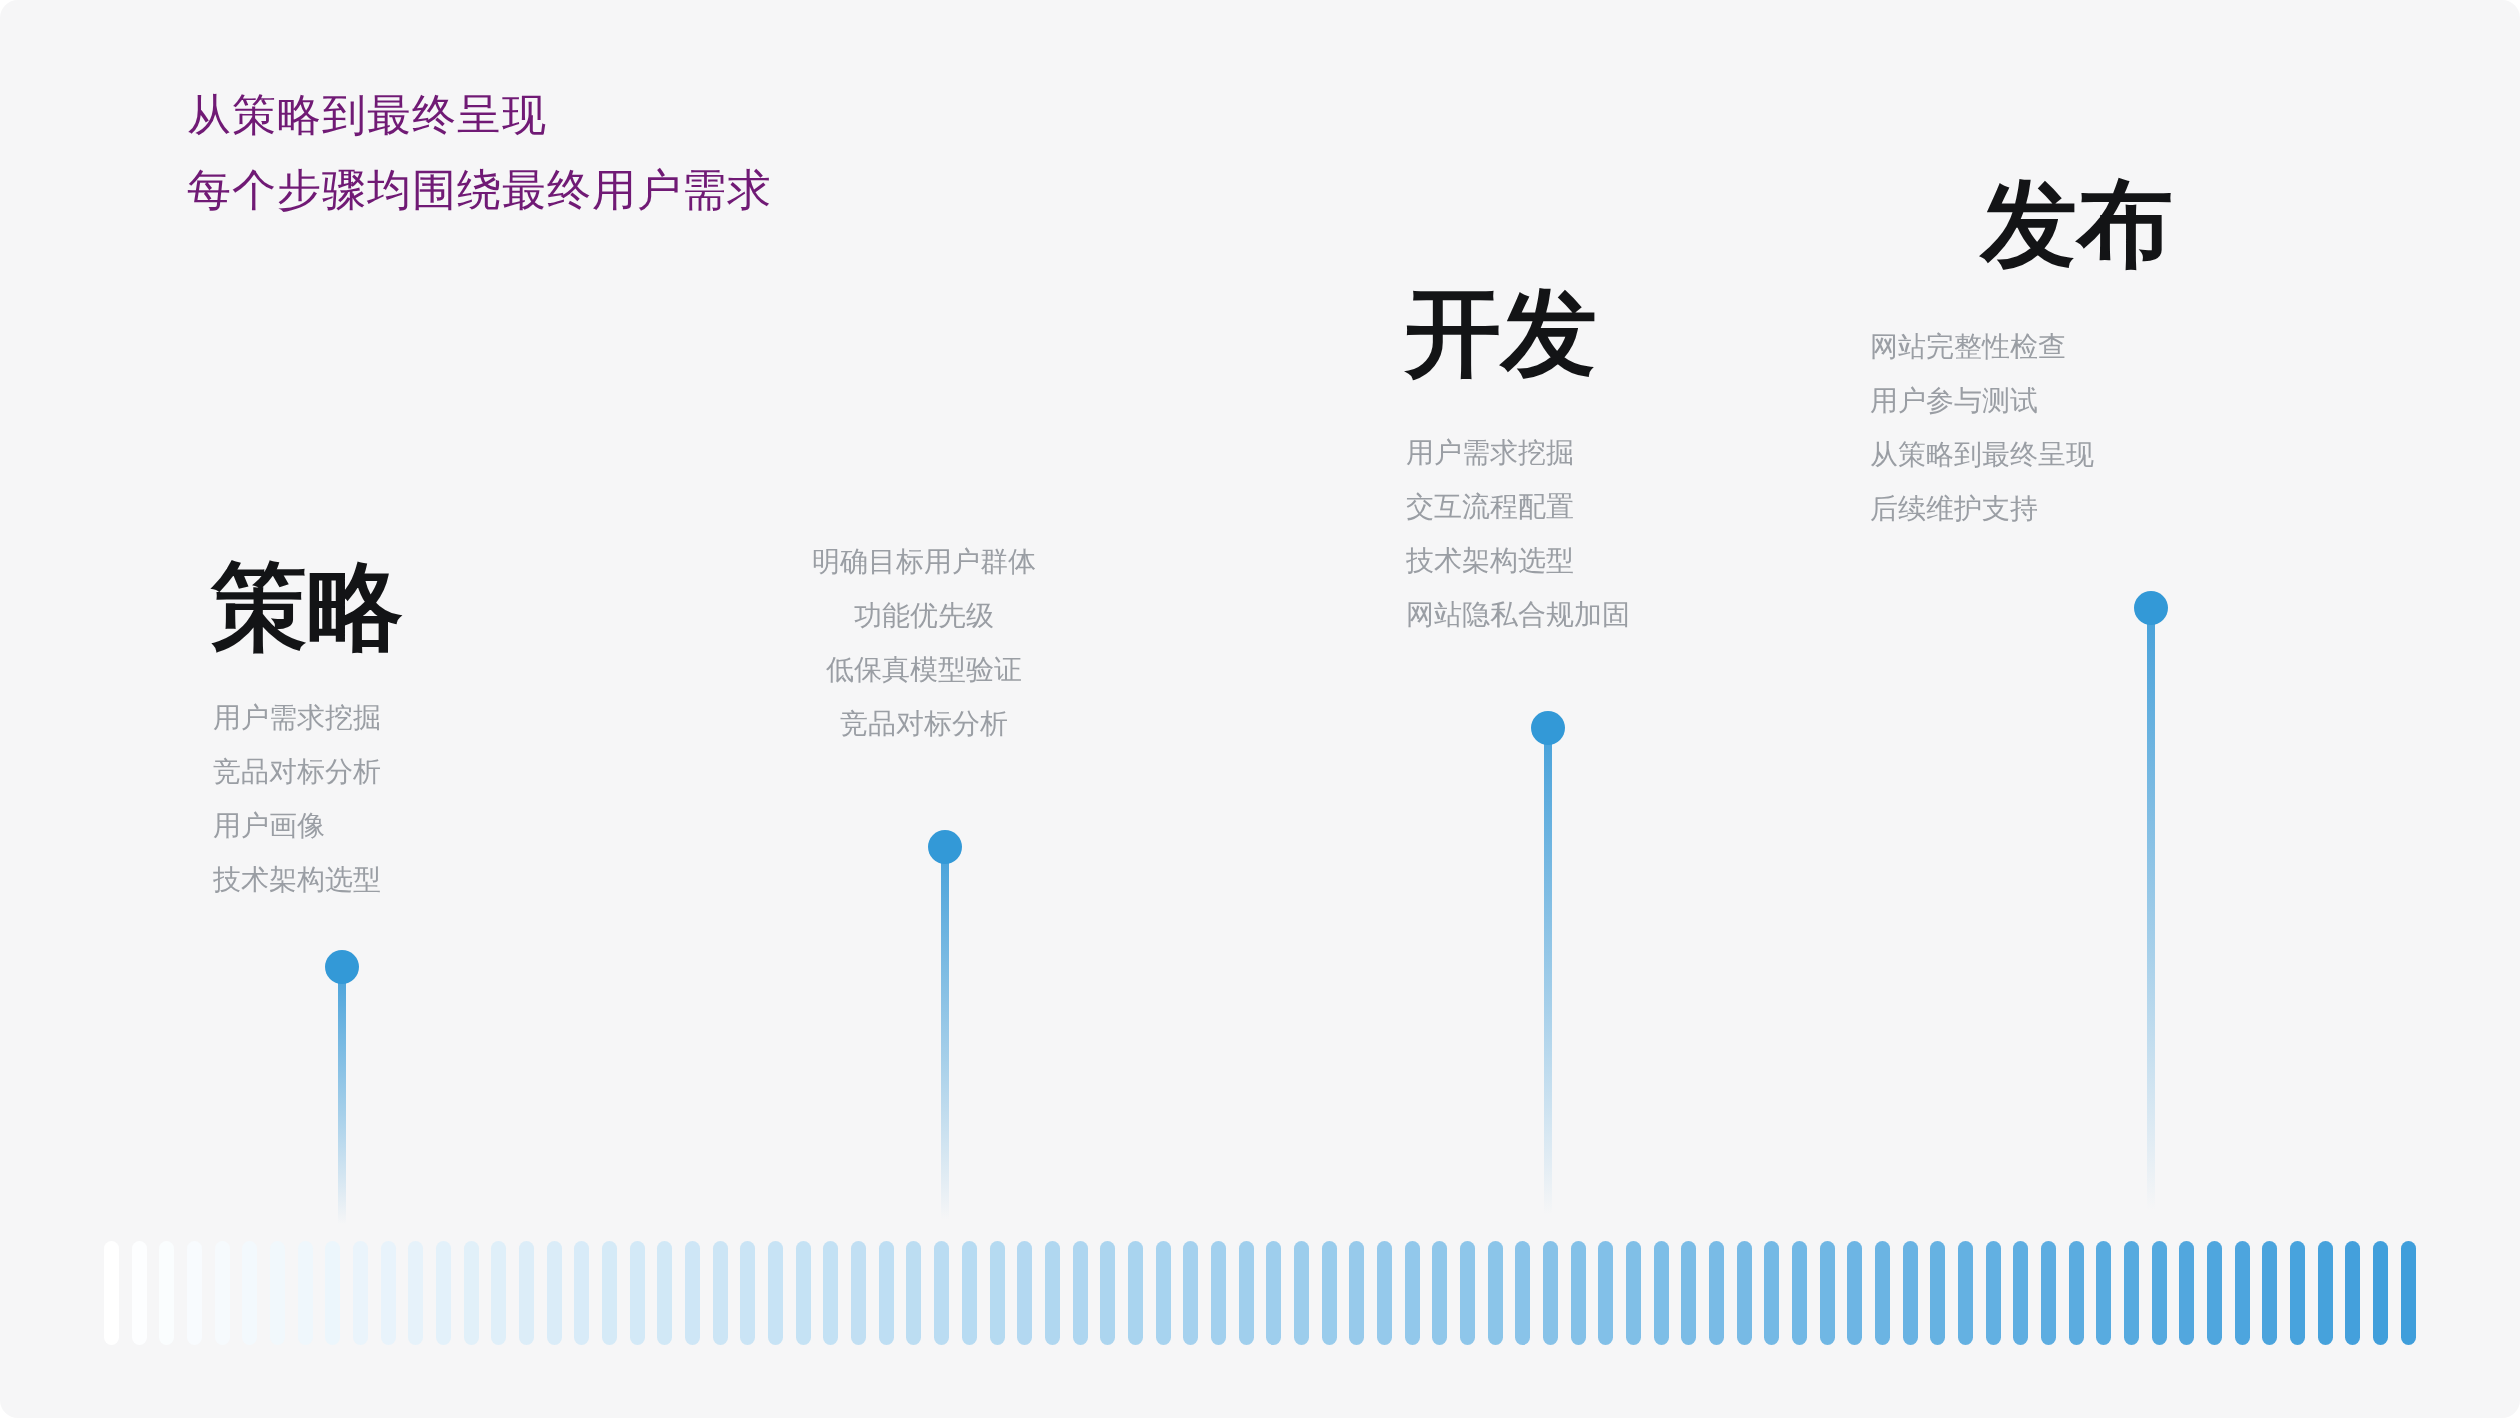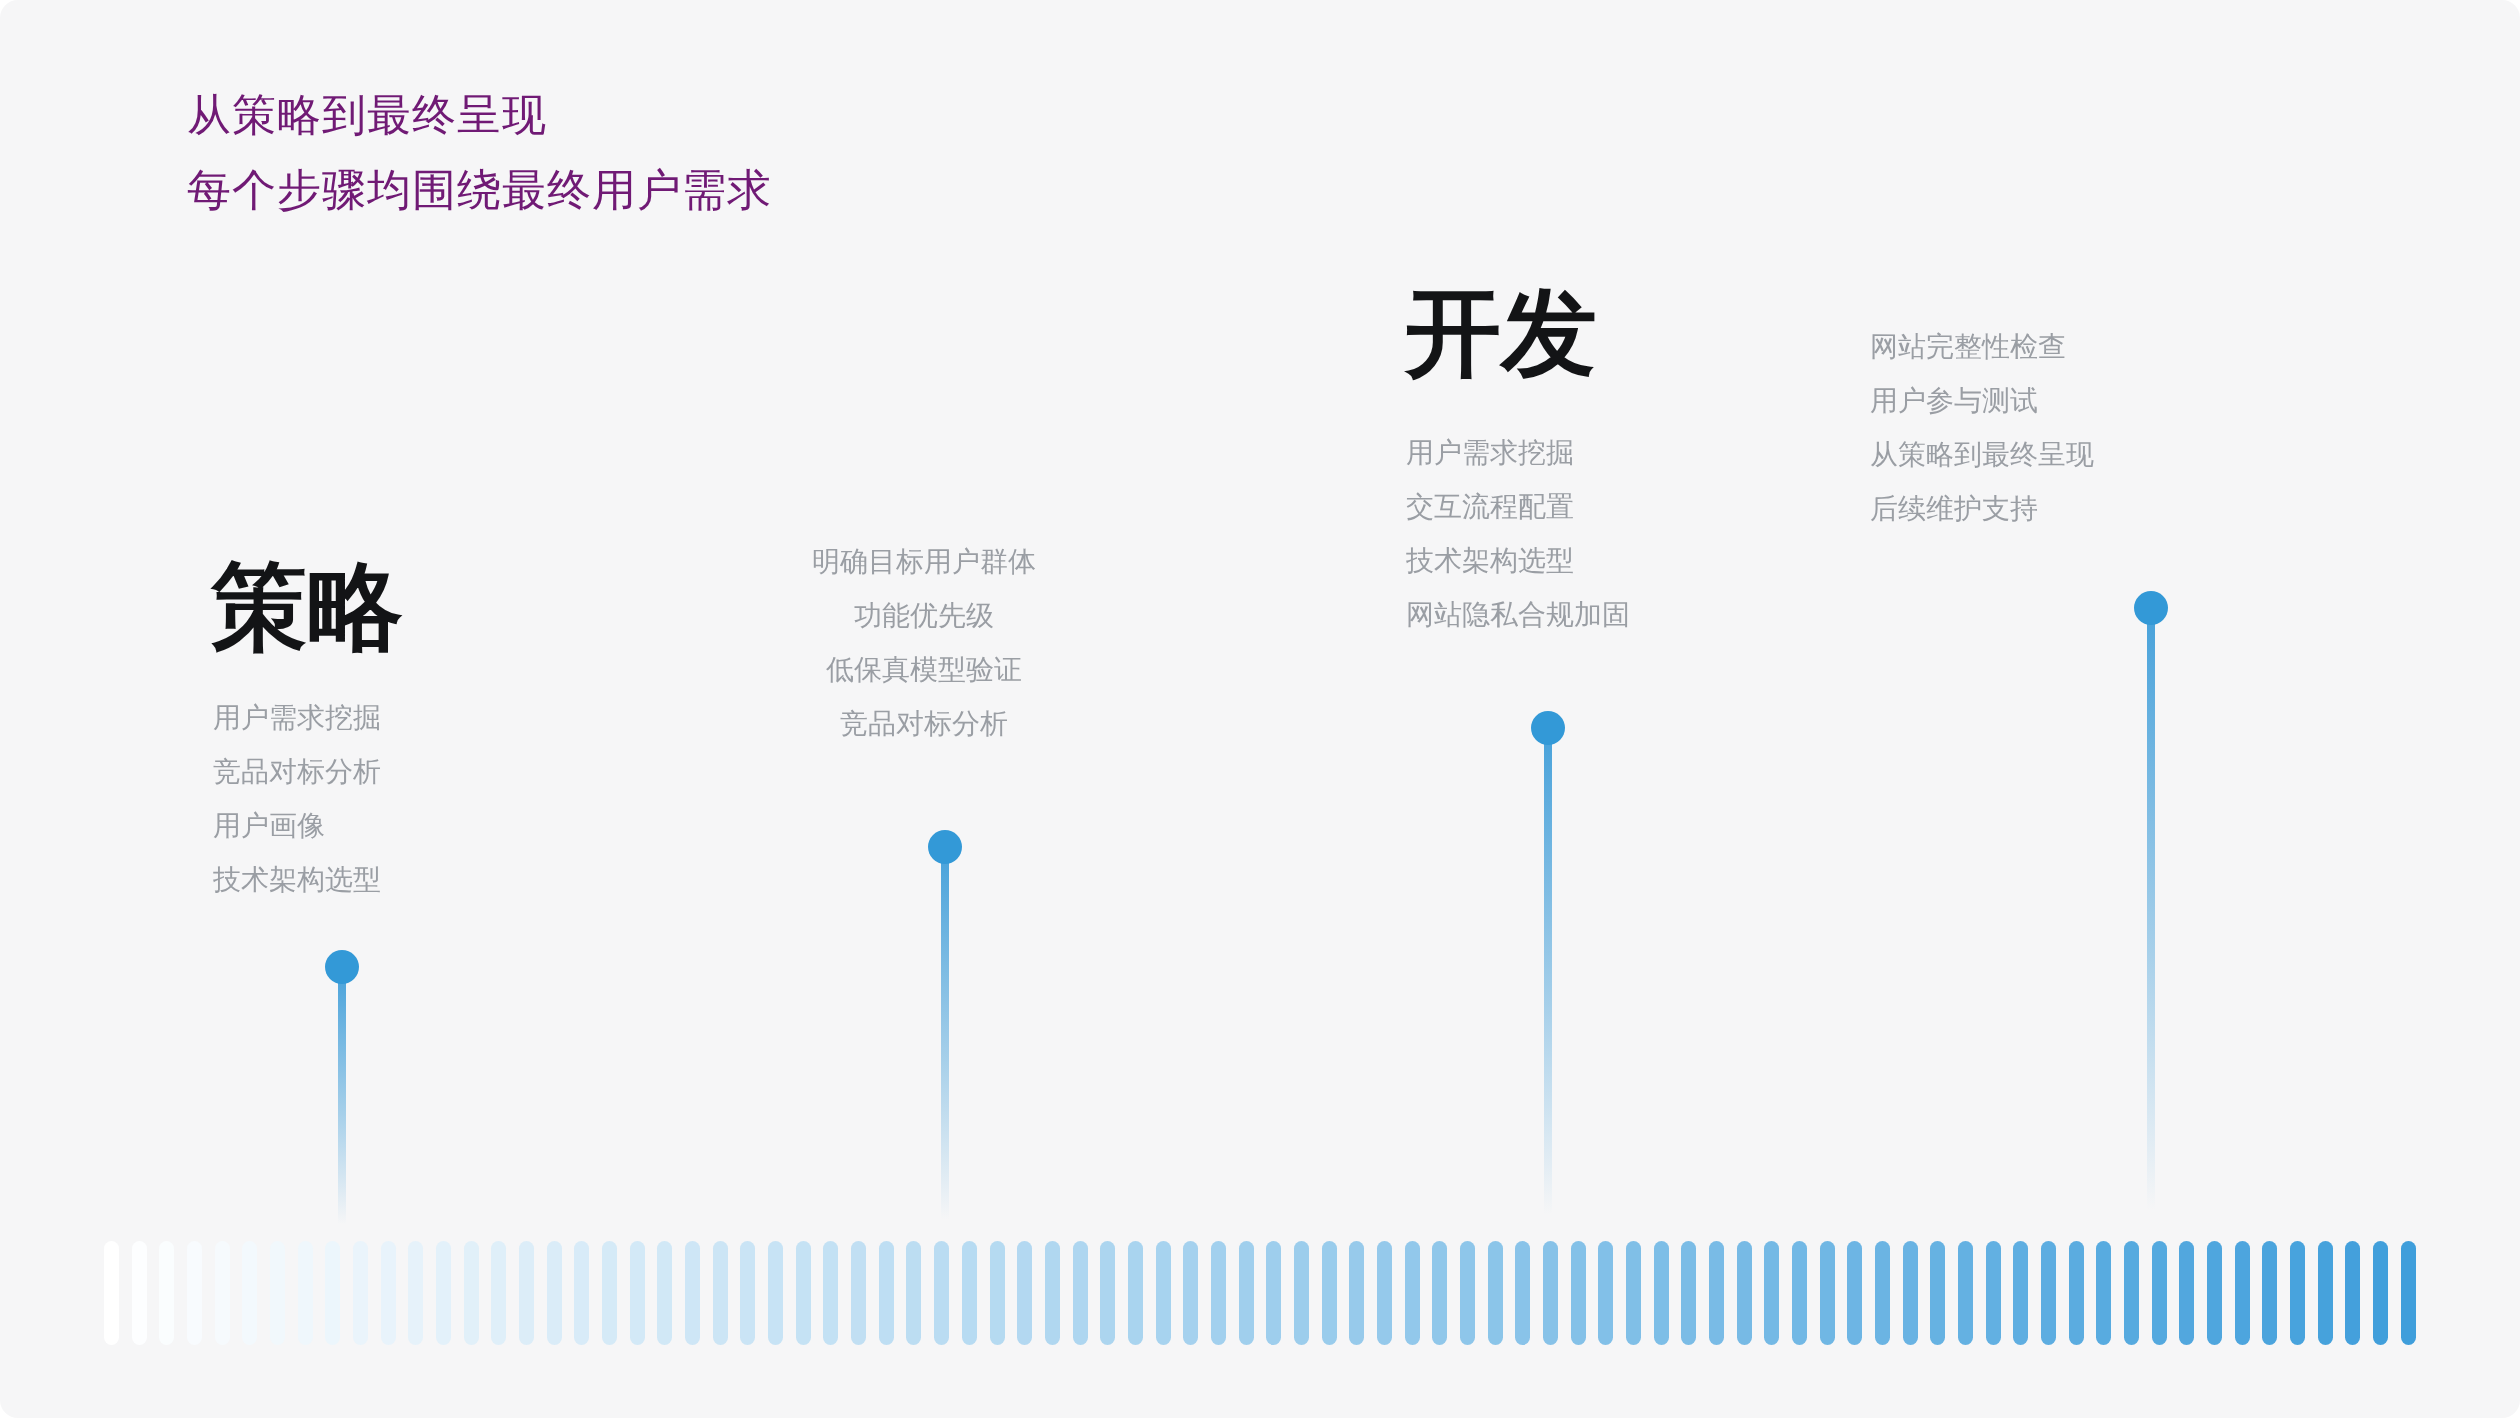--- a/index.html
+++ b/index.html
@@ -91,20 +91,21 @@
   </ul>
 
   <h2 class="stage-title" id="title-3">开发</h2>
   <ul class="stage-list" id="list-3">
     <li>用户需求挖掘</li>
     <li>交互流程配置</li>
     <li>技术架构选型</li>
     <li>网站隐私合规加固</li>
   </ul>
 
+  <h2 class="stage-title" id="title-4">发布</h2>
   <ul class="stage-list" id="list-4">
     <li>网站完整性检查</li>
     <li>用户参与测试</li>
     <li>从策略到最终呈现</li>
     <li>后续维护支持</li>
   </ul>
 
   <div class="stem" id="stem-1" style="background: linear-gradient(rgb(70, 161, 218) 0%, rgba(70, 161, 218, 0.45) 55%, rgba(70, 161, 218, 0) 96%);"></div>
   <div class="stem" id="stem-2" style="background: linear-gradient(rgb(70, 161, 218) 0%, rgba(70, 161, 218, 0.45) 55%, rgba(70, 161, 218, 0) 96%);"></div>
   <div class="stem" id="stem-3" style="background: linear-gradient(rgb(70, 161, 218) 0%, rgba(70, 161, 218, 0.45) 55%, rgba(70, 161, 218, 0) 96%);"></div>

